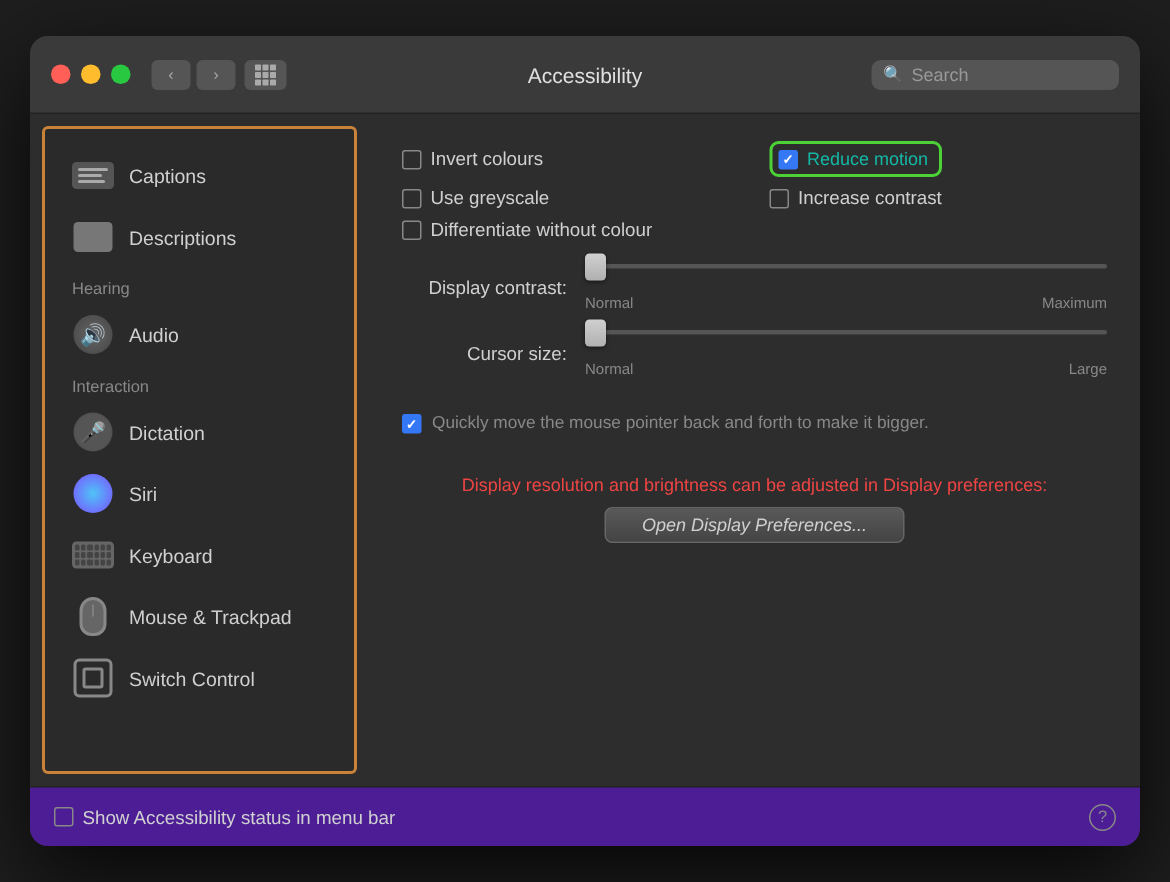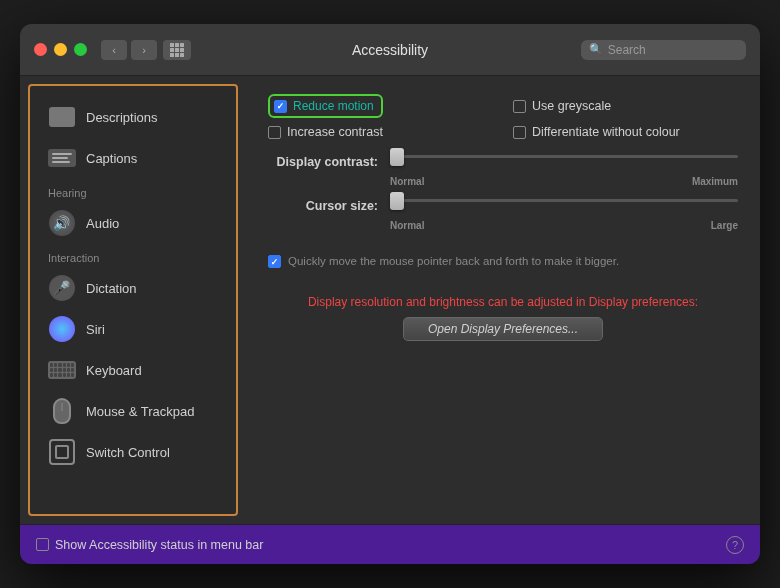--- a/index.html
+++ b/index.html
@@ -213,24 +213,23 @@
       color: #14b8a6;
       font-size: 12px;
       font-weight: 400;
     }
     
     .slider-section {
       margin-bottom: 10px;
     }
     .slider-row {
       display: flex;
-      align-items: flex-start;
+      align-items: center;
       gap: 12px;
       margin-bottom: 2px;
-      font-weight: bold;
     }
     .slider-label-text {
       color: #d0d0d0;
       font-size: 12.5px;
       min-width: 110px;
       text-align: right;
     }
     .slider-container {
       flex: 1;
       position: relative;
@@ -469,43 +468,43 @@
       <span class="search-input-display">Search</span>
     </div>
   </div>
 
   <div class="main-content">
 
     <div class="sidebar">
 
       <div class="sidebar-item">
         <div class="sidebar-icon">
-          <div class="icon-box" style="background:#777; display:grid; grid-template-columns:1fr 1fr; grid-template-rows:1fr 1fr 1fr; gap:1px; padding:3px;">
-            <div style="background:#aaa;border-radius:1px;"></div>
-            <div style="background:#aaa;border-radius:1px;"></div>
-            <div style="background:#aaa;border-radius:1px; grid-column:span 2;"></div>
-            <div style="background:#aaa;border-radius:1px; grid-column:span 2;"></div>
-          </div>
-        </div>
-        <span class="sidebar-label">Descriptions</span>
-      </div>
-
-      <div class="sidebar-item">
-        <div class="sidebar-icon">
           <div class="icon-captions">
             <div class="caption-lines">
               <div class="caption-line" style="width:20px;"></div>
               <div class="caption-line" style="width:16px;"></div>
               <div class="caption-line" style="width:18px;"></div>
             </div>
           </div>
         </div>
         <span class="sidebar-label">Captions</span>
       </div>
 
+      <div class="sidebar-item">
+        <div class="sidebar-icon">
+          <div class="icon-box" style="background:#777; display:grid; grid-template-columns:1fr 1fr; grid-template-rows:1fr 1fr 1fr; gap:1px; padding:3px;">
+            <div style="background:#aaa;border-radius:1px;"></div>
+            <div style="background:#aaa;border-radius:1px;"></div>
+            <div style="background:#aaa;border-radius:1px; grid-column:span 2;"></div>
+            <div style="background:#aaa;border-radius:1px; grid-column:span 2;"></div>
+          </div>
+        </div>
+        <span class="sidebar-label">Descriptions</span>
+      </div>
+
       <div class="sidebar-section-label">Hearing</div>
 
       <div class="sidebar-item">
         <div class="sidebar-icon">
           <div class="icon-audio">🔊</div>
         </div>
         <span class="sidebar-label">Audio</span>
       </div>
 
       <div class="sidebar-section-label">Interaction</div>
@@ -564,20 +563,24 @@
           </div>
         </div>
         <span class="sidebar-label">Switch Control</span>
       </div>
     </div>
 
     <div class="right-panel">
 
       <div class="options-grid">
 
+        <div class="option-row">
+          <div class="checkbox"></div>
+          <span class="option-label">Invert colours</span>
+        </div>
 
         <div style="display:flex; align-items:center;">
           <div class="reduce-motion-wrapper">
             <div class="checkbox checked"></div>
             <span class="reduce-motion-label">Reduce motion</span>
           </div>
         </div>
 
         <div class="option-row">
           <div class="checkbox"></div>

